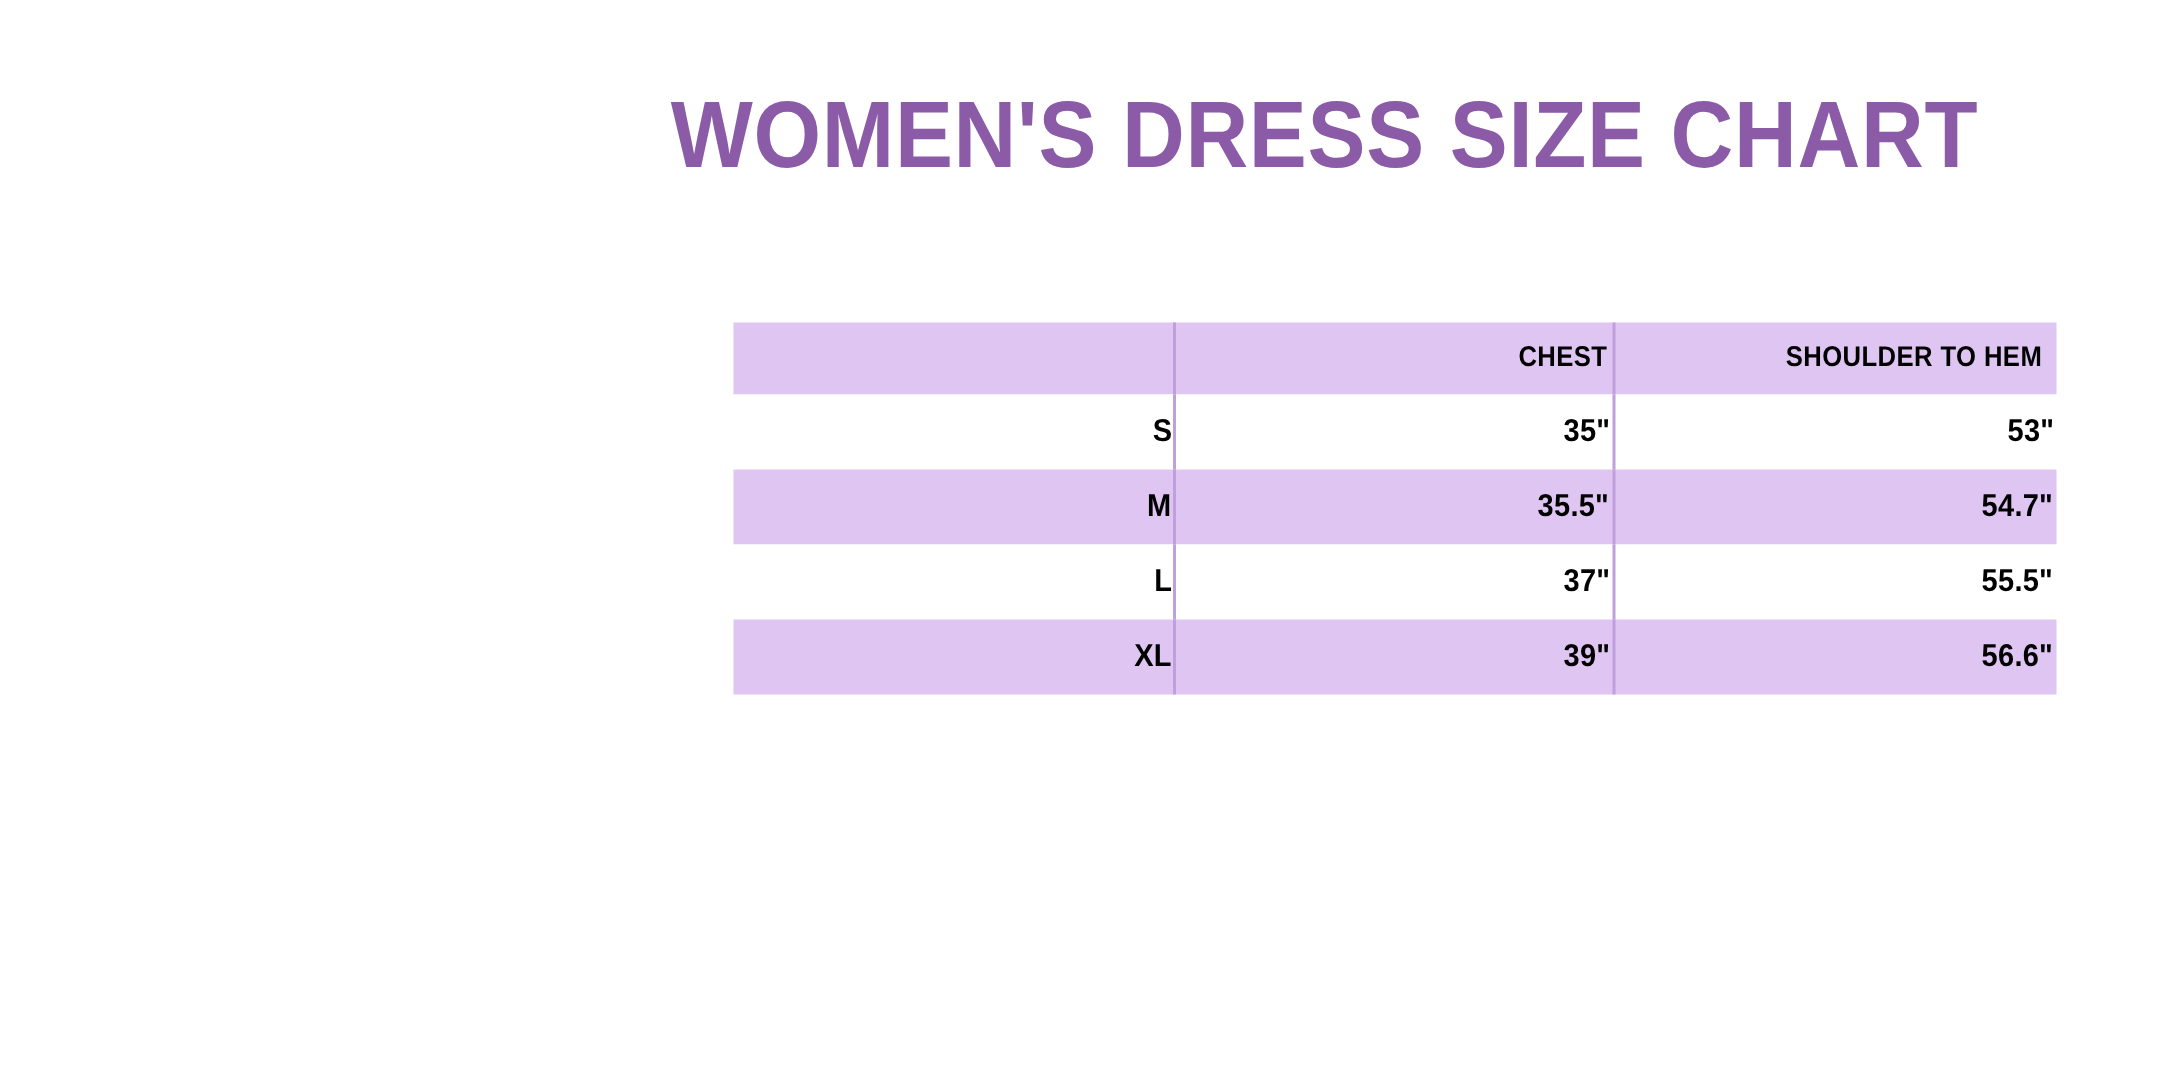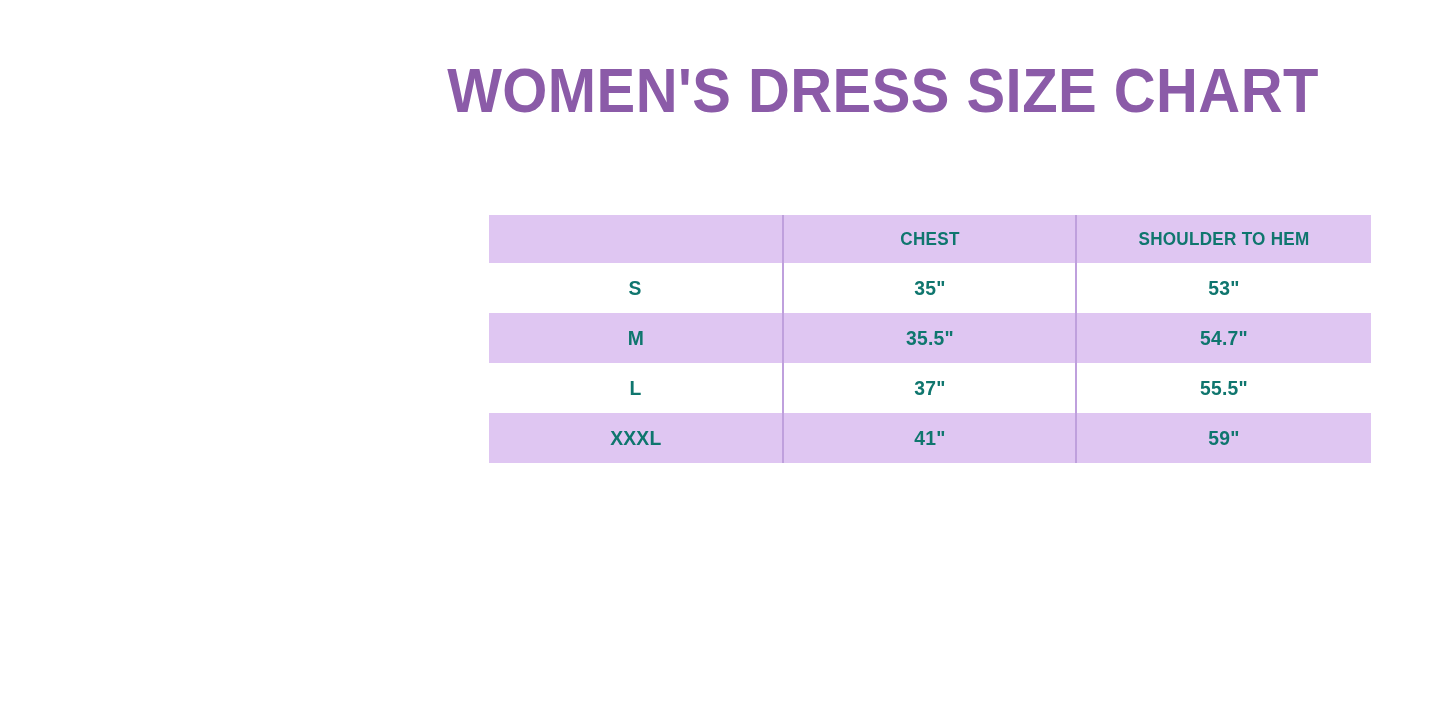--- a/index.html
+++ b/index.html
@@ -48,25 +48,25 @@
     table-layout: fixed;
   }
   table.size-table col.c-size     { width: 294px; }
   table.size-table col.c-chest    { width: 293px; }
   table.size-table col.c-shoulder { width: 295px; }
 
   table.size-table th,
   table.size-table td {
     padding: 0;
     margin: 0;
-    text-align: center;
+    text-align: right;
     vertical-align: middle;
     font-family: "Liberation Sans", sans-serif;
     font-weight: bold;
-    color: #0f766e;
+    color: #000000;
     border: none;
     white-space: nowrap;
   }
 
   
   table.size-table th.sep,
   table.size-table td.sep {
     border-left: 2px solid #BFA0DD;
   }
 
@@ -157,28 +157,28 @@
           <span class="cellv">L</span>
         </td>
         <td class="sep">
           <span class="cellv">37"</span>
         </td>
         <td class="sep">
           <span class="cellv">55.5"</span>
         </td>
       </tr>
 
+      <tr class="even">
+        <td>
+          <span class="cellv">XL</span>
+        </td>
+        <td class="sep">
+          <span class="cellv">39"</span>
+        </td>
+        <td class="sep">
+          <span class="cellv">56.6"</span>
+        </td>
+      </tr>
 
 
-      <tr class="even">
-        <td>
-          <span class="cellv">XXXL</span>
-        </td>
-        <td class="sep">
-          <span class="cellv">41"</span>
-        </td>
-        <td class="sep">
-          <span class="cellv">59"</span>
-        </td>
-      </tr>
     </tbody>
   </table>
 </div>
 
 </body></html>

